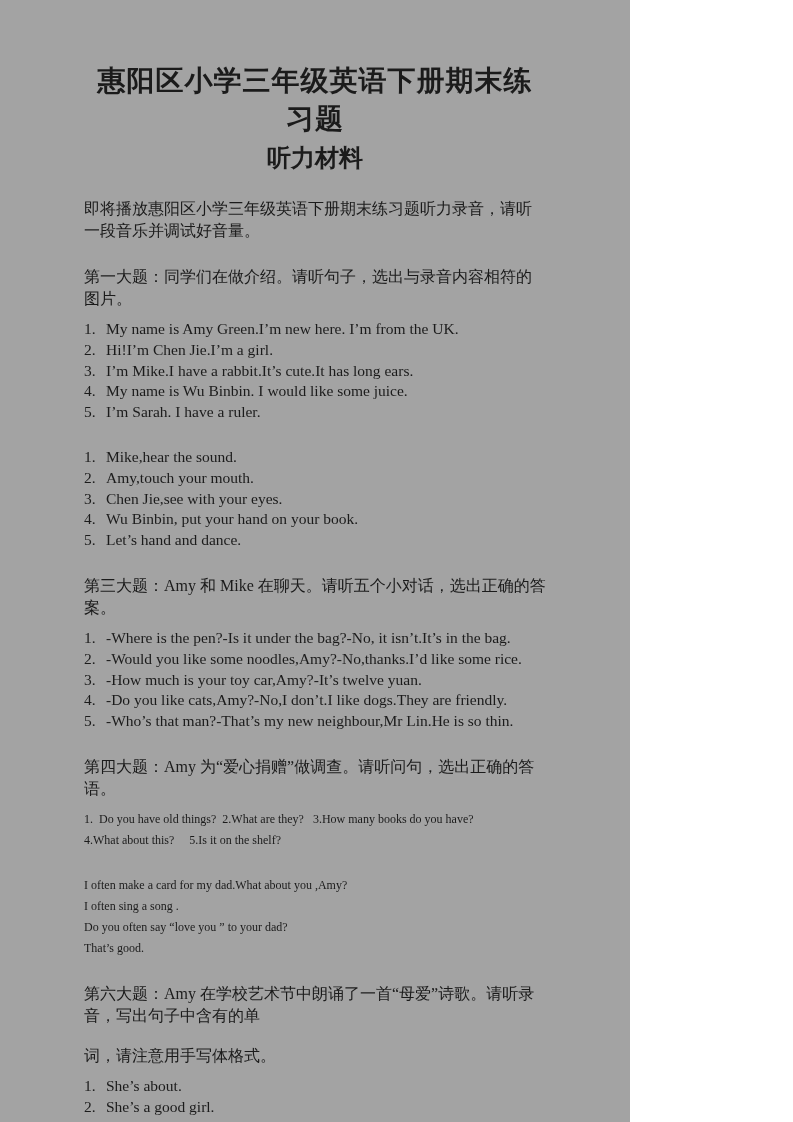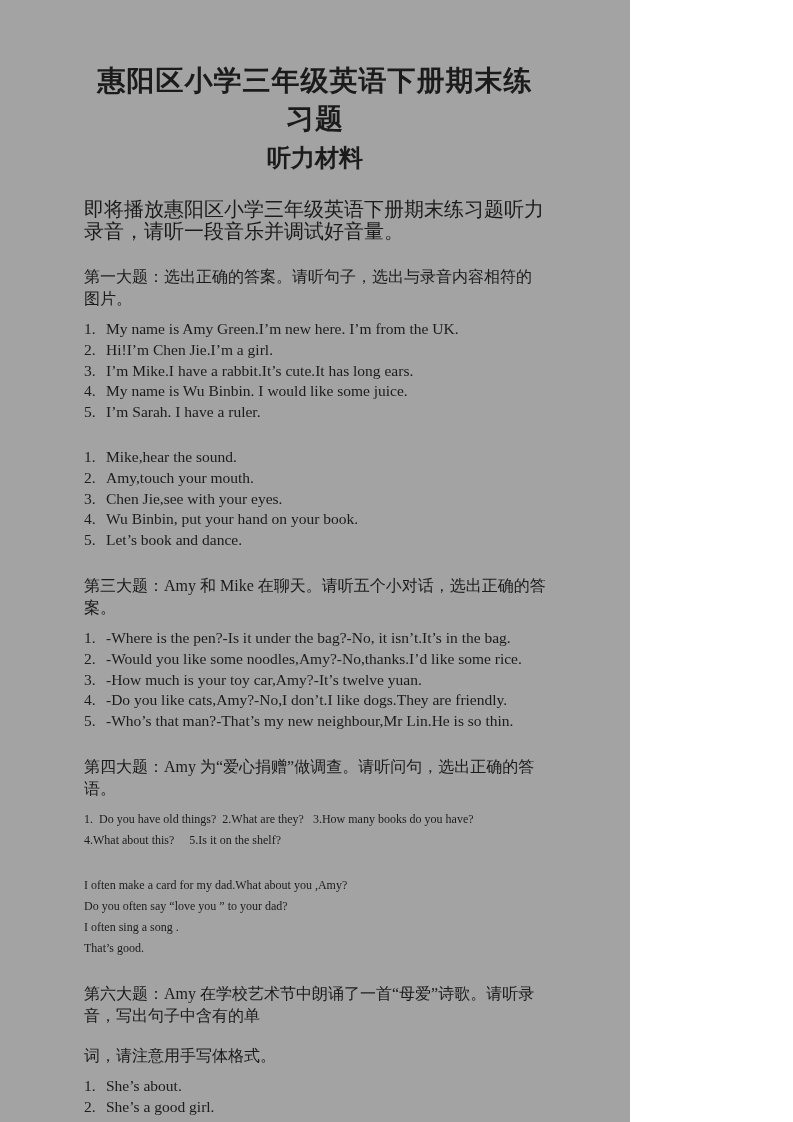--- a/index.html
+++ b/index.html
@@ -25,21 +25,21 @@
     font-family: Liberation Mono, monospace;
     font-weight: bold;
     font-size: 24px;
     line-height: 32px;
     text-align: center;
     margin-top: 6px;
   }
   .intro {
     margin-top: 22px;
     font-family: "Liberation Serif", sans-serif;
-    font-size: 20px;
+    font-size: 16px;
     line-height: 22px;
   }
   .sec { margin-top: 24px; }
   .sec-heading {
     font-family: "Liberation Serif", sans-serif;
     font-size: 16px;
     line-height: 22px;
     white-space: pre-wrap;
   }
   .sec-heading + .sec-heading { margin-top: 18px; }
@@ -64,21 +64,21 @@
 <body>
 
 <div class="page">
 
   <div class="doc-title">惠阳区小学三年级英语下册期末练习题</div>
   <div class="doc-subtitle">听力材料</div>
 
   <p class="intro">即将播放惠阳区小学三年级英语下册期末练习题听力录音，请听一段音乐并调试好音量。</p>
 
   <div class="sec">
-    <p class="sec-heading">第一大题：选出正确的答案。请听句子，选出与录音内容相符的图片。</p>
+    <p class="sec-heading">第一大题：同学们在做介绍。请听句子，选出与录音内容相符的图片。</p>
     <div class="list">
       <div class="list-item">
           <span class="num">1.</span>
           <span class="txt">My name is Amy Green.I’m new here. I’m from the UK.</span>
         </div>
       <div class="list-item">
           <span class="num">2.</span>
           <span class="txt">Hi!I’m Chen Jie.I’m a girl.</span>
         </div>
       <div class="list-item">
@@ -109,21 +109,21 @@
       <div class="list-item">
           <span class="num">3.</span>
           <span class="txt">Chen Jie,see with your eyes.</span>
         </div>
       <div class="list-item">
           <span class="num">4.</span>
           <span class="txt">Wu Binbin, put your hand on your book.</span>
         </div>
       <div class="list-item">
           <span class="num">5.</span>
-          <span class="txt">Let’s book and dance.</span>
+          <span class="txt">Let’s hand and dance.</span>
         </div>
     </div>
   </div>
 
   <div class="sec">
     <p class="sec-heading">第三大题：Amy 和 Mike 在聊天。请听五个小对话，选出正确的答案。</p>
     <div class="list">
       <div class="list-item">
           <span class="num">1.</span>
           <span class="txt">-Where is the pen?-Is it under the bag?-No, it isn’t.It’s in the bag.</span>
@@ -151,22 +151,22 @@
     <p class="sec-heading">第四大题：Amy 为“爱心捐赠”做调查。请听问句，选出正确的答语。</p>
     <div class="lines">
       <p class="line">1.  Do you have old things?  2.What are they?   3.How many books do you have?</p>
       <p class="line">4.What about this?     5.Is it on the shelf?</p>
     </div>
   </div>
 
   <div class="sec">
     <div class="lines">
       <p class="line">I often make a card for my dad.What about you ,Amy?</p>
+      <p class="line">I often sing a song .</p>
       <p class="line">Do you often say “love you ” to your dad?</p>
-      <p class="line">I often sing a song .</p>
       <p class="line">That’s good.</p>
     </div>
   </div>
 
   <div class="sec">
     <p class="sec-heading">第六大题：Amy 在学校艺术节中朗诵了一首“母爱”诗歌。请听录音，写出句子中含有的单</p>
     <p class="sec-heading">词，请注意用手写体格式。</p>
     <div class="list">
       <div class="list-item">
           <span class="num">1.</span>

